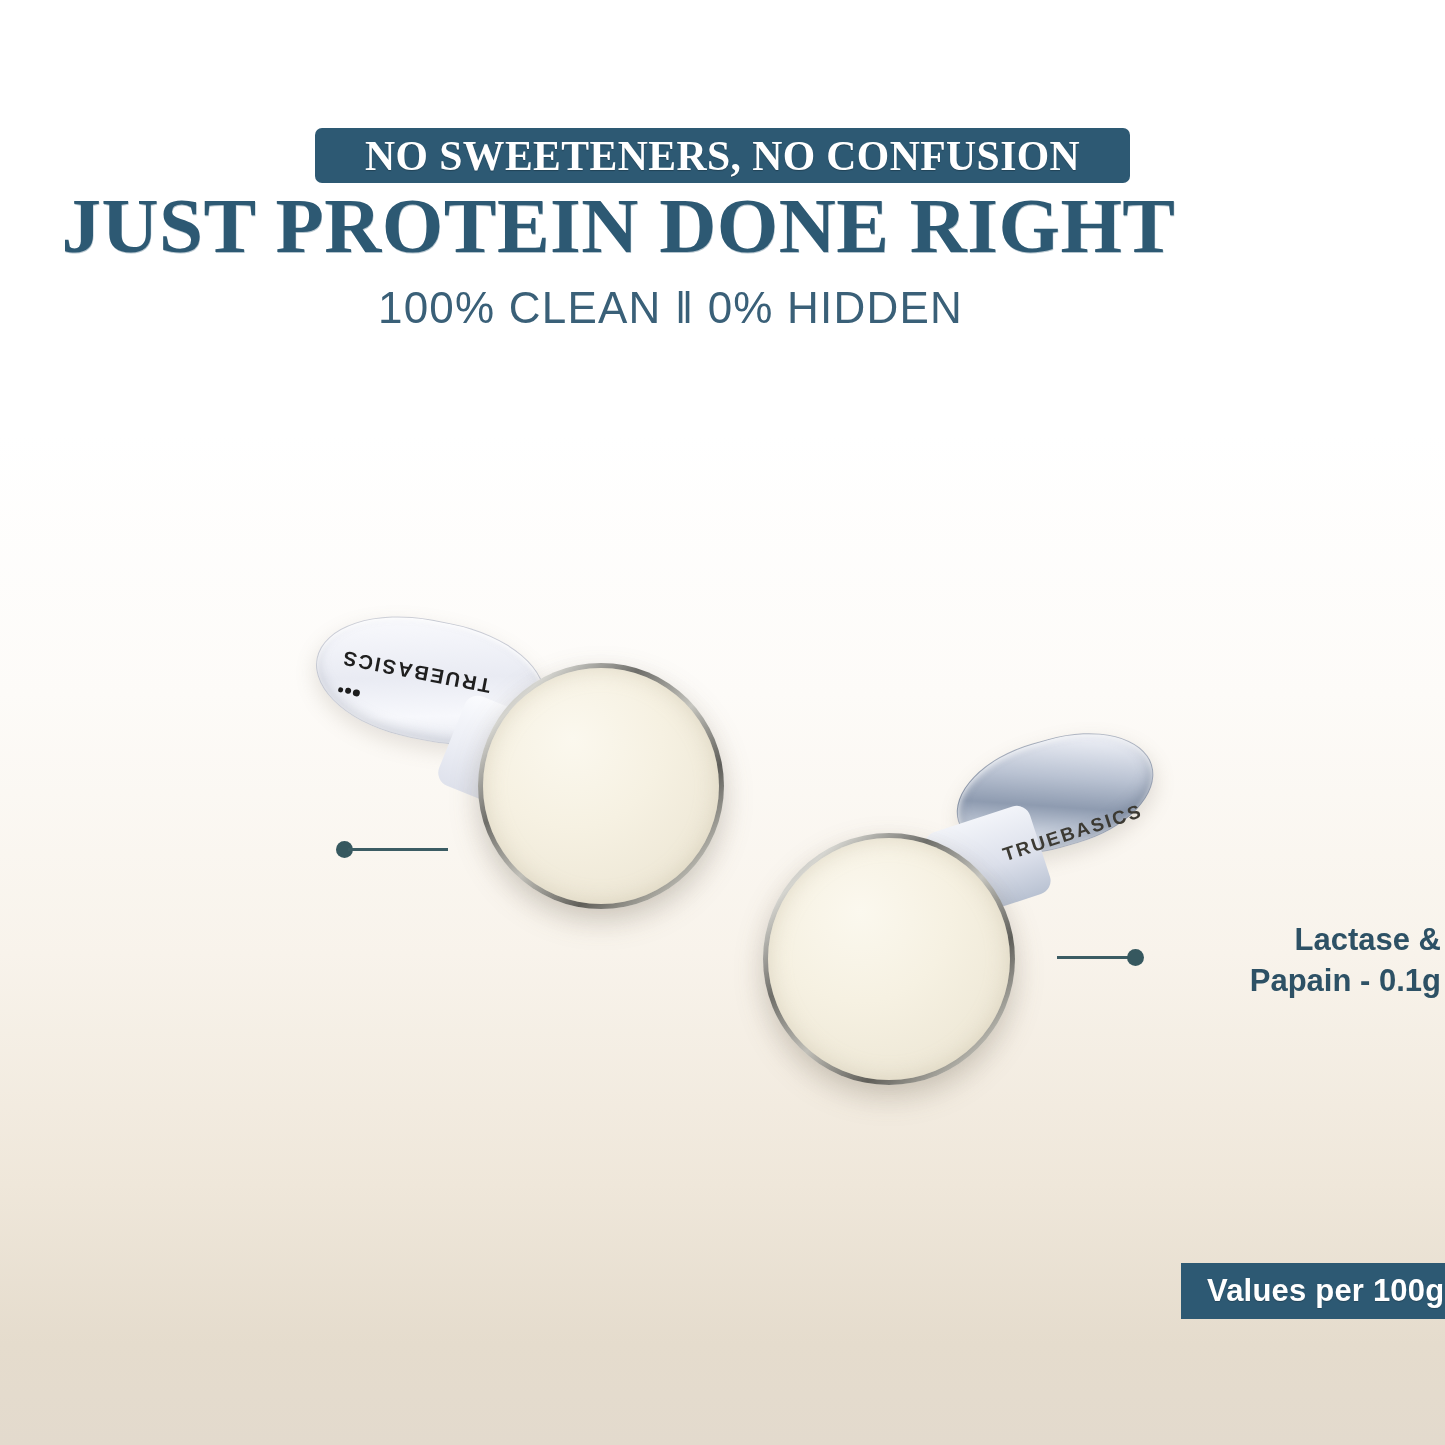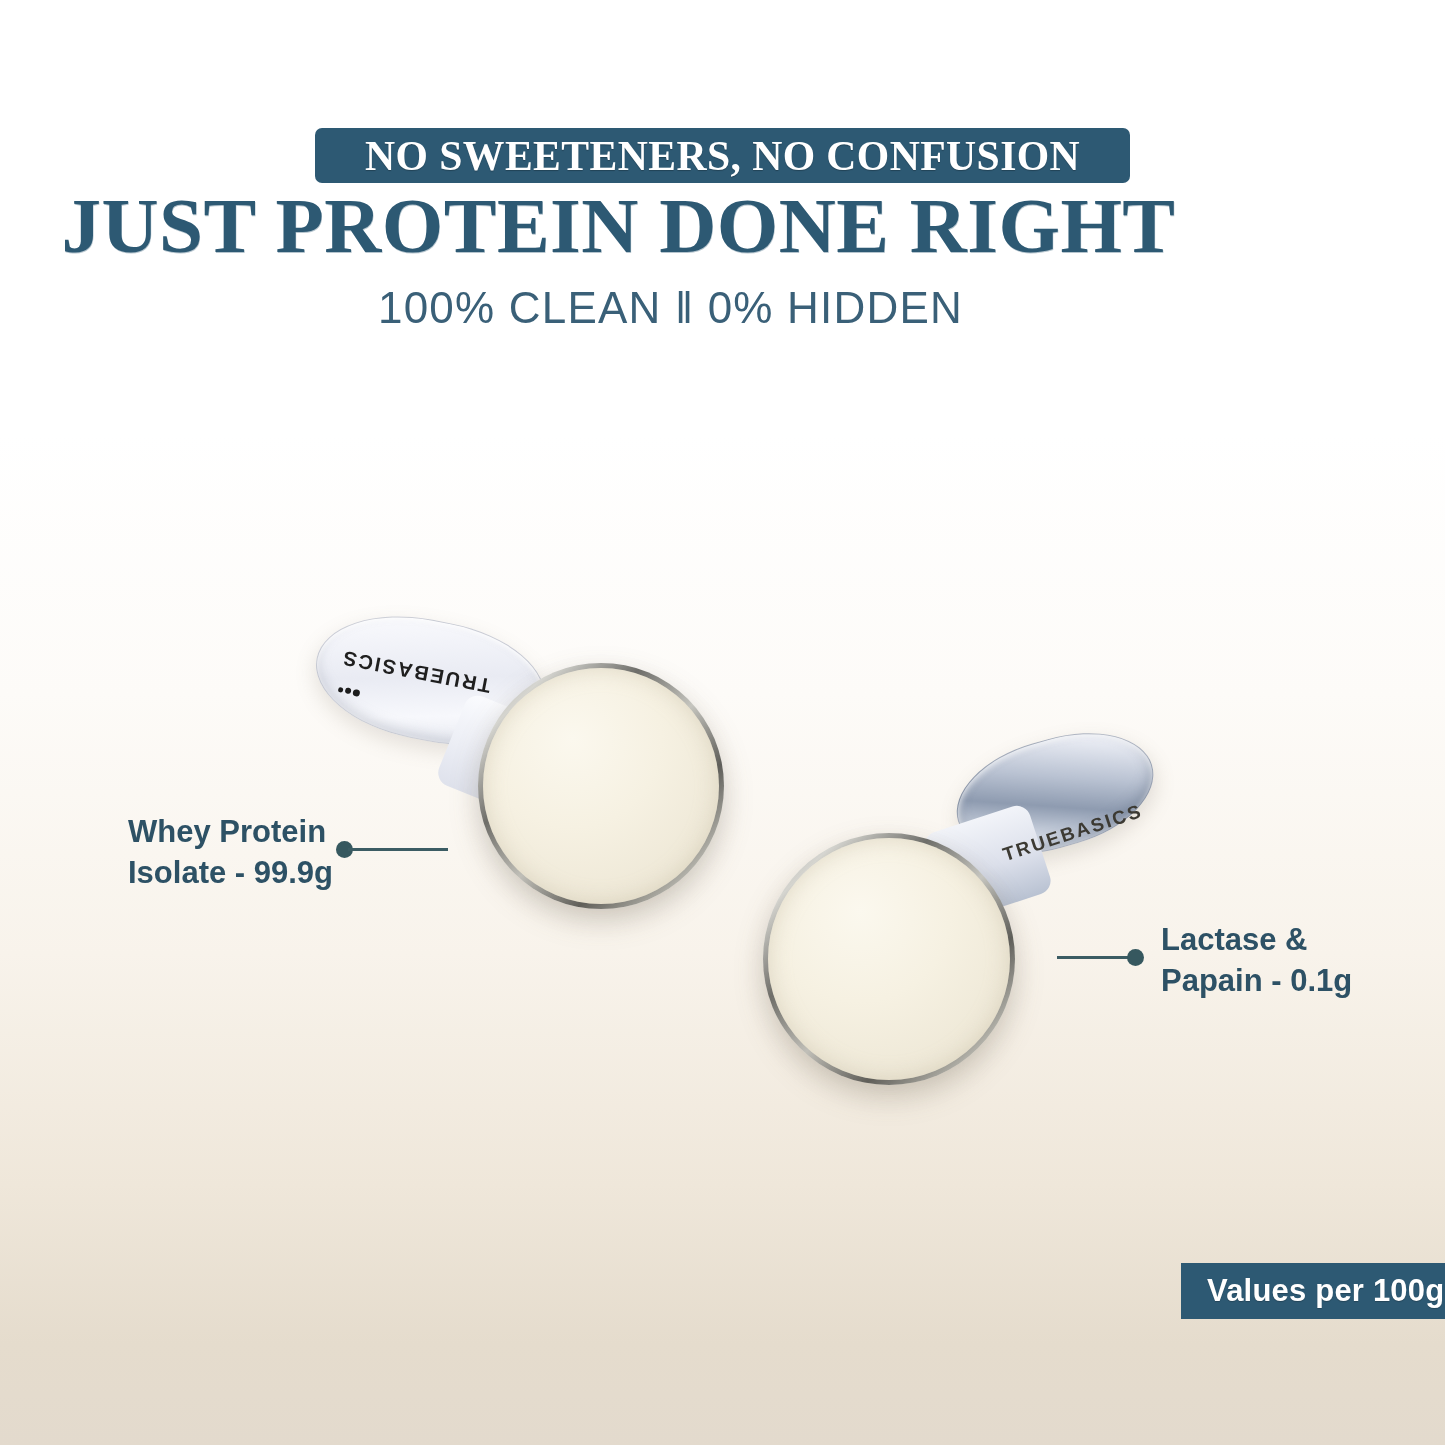--- a/index.html
+++ b/index.html
@@ -197,21 +197,21 @@
 
   
   .callout-label {
     position: absolute;
     color: #2d5165;
     font-size: 31px;
     font-weight: 700;
     line-height: 1.32;
     white-space: nowrap;
   }
-  .callout-label.right { text-align: left; }
+  .callout-label.right { text-align: right; margin-left: 30px; }
 
   .connector {
     position: absolute;
     height: 22px;
   }
   .connector .line {
     position: absolute;
     top: 10px;
     height: 3px;
     background: #3b5c63;
@@ -292,24 +292,20 @@
     <div class="handle-neck handle-neck-right" style="left:930px; top:800px; width:110px; height:92px;
                 transform: rotate(-18deg); transform-origin: 100% 50%;"></div>
 
     <div class="brand-text" style="left:1000px; top:822px; color:#3c3a33;
                 transform: rotate(-18deg); font-size:19px;">TRUEBASICS</div>
 
     <div class="scoop-rim" style="left:763px; top:833px; width:252px; height:252px;"></div>
     <div class="scoop-bowl" style="left:768px; top:838px; width:242px; height:242px;"></div>
   </div>
 
-  <div class="callout-label" style="left:128px; top:812px; width:230px;">
-    <div>Whey Protein</div>
-    <div>Isolate - 99.9g</div>
-  </div>
 
   <div class="connector" style="left:336px; top:838px; width:115px;">
     <span class="dot" style="left:0;"></span>
     <span class="line" style="left:12px; width:100px;"></span>
   </div>
 
   <div class="connector" style="left:1057px; top:946px; width:92px;">
     <span class="line" style="left:0; width:78px;"></span>
     <span class="dot" style="left:70px;"></span>
   </div>

